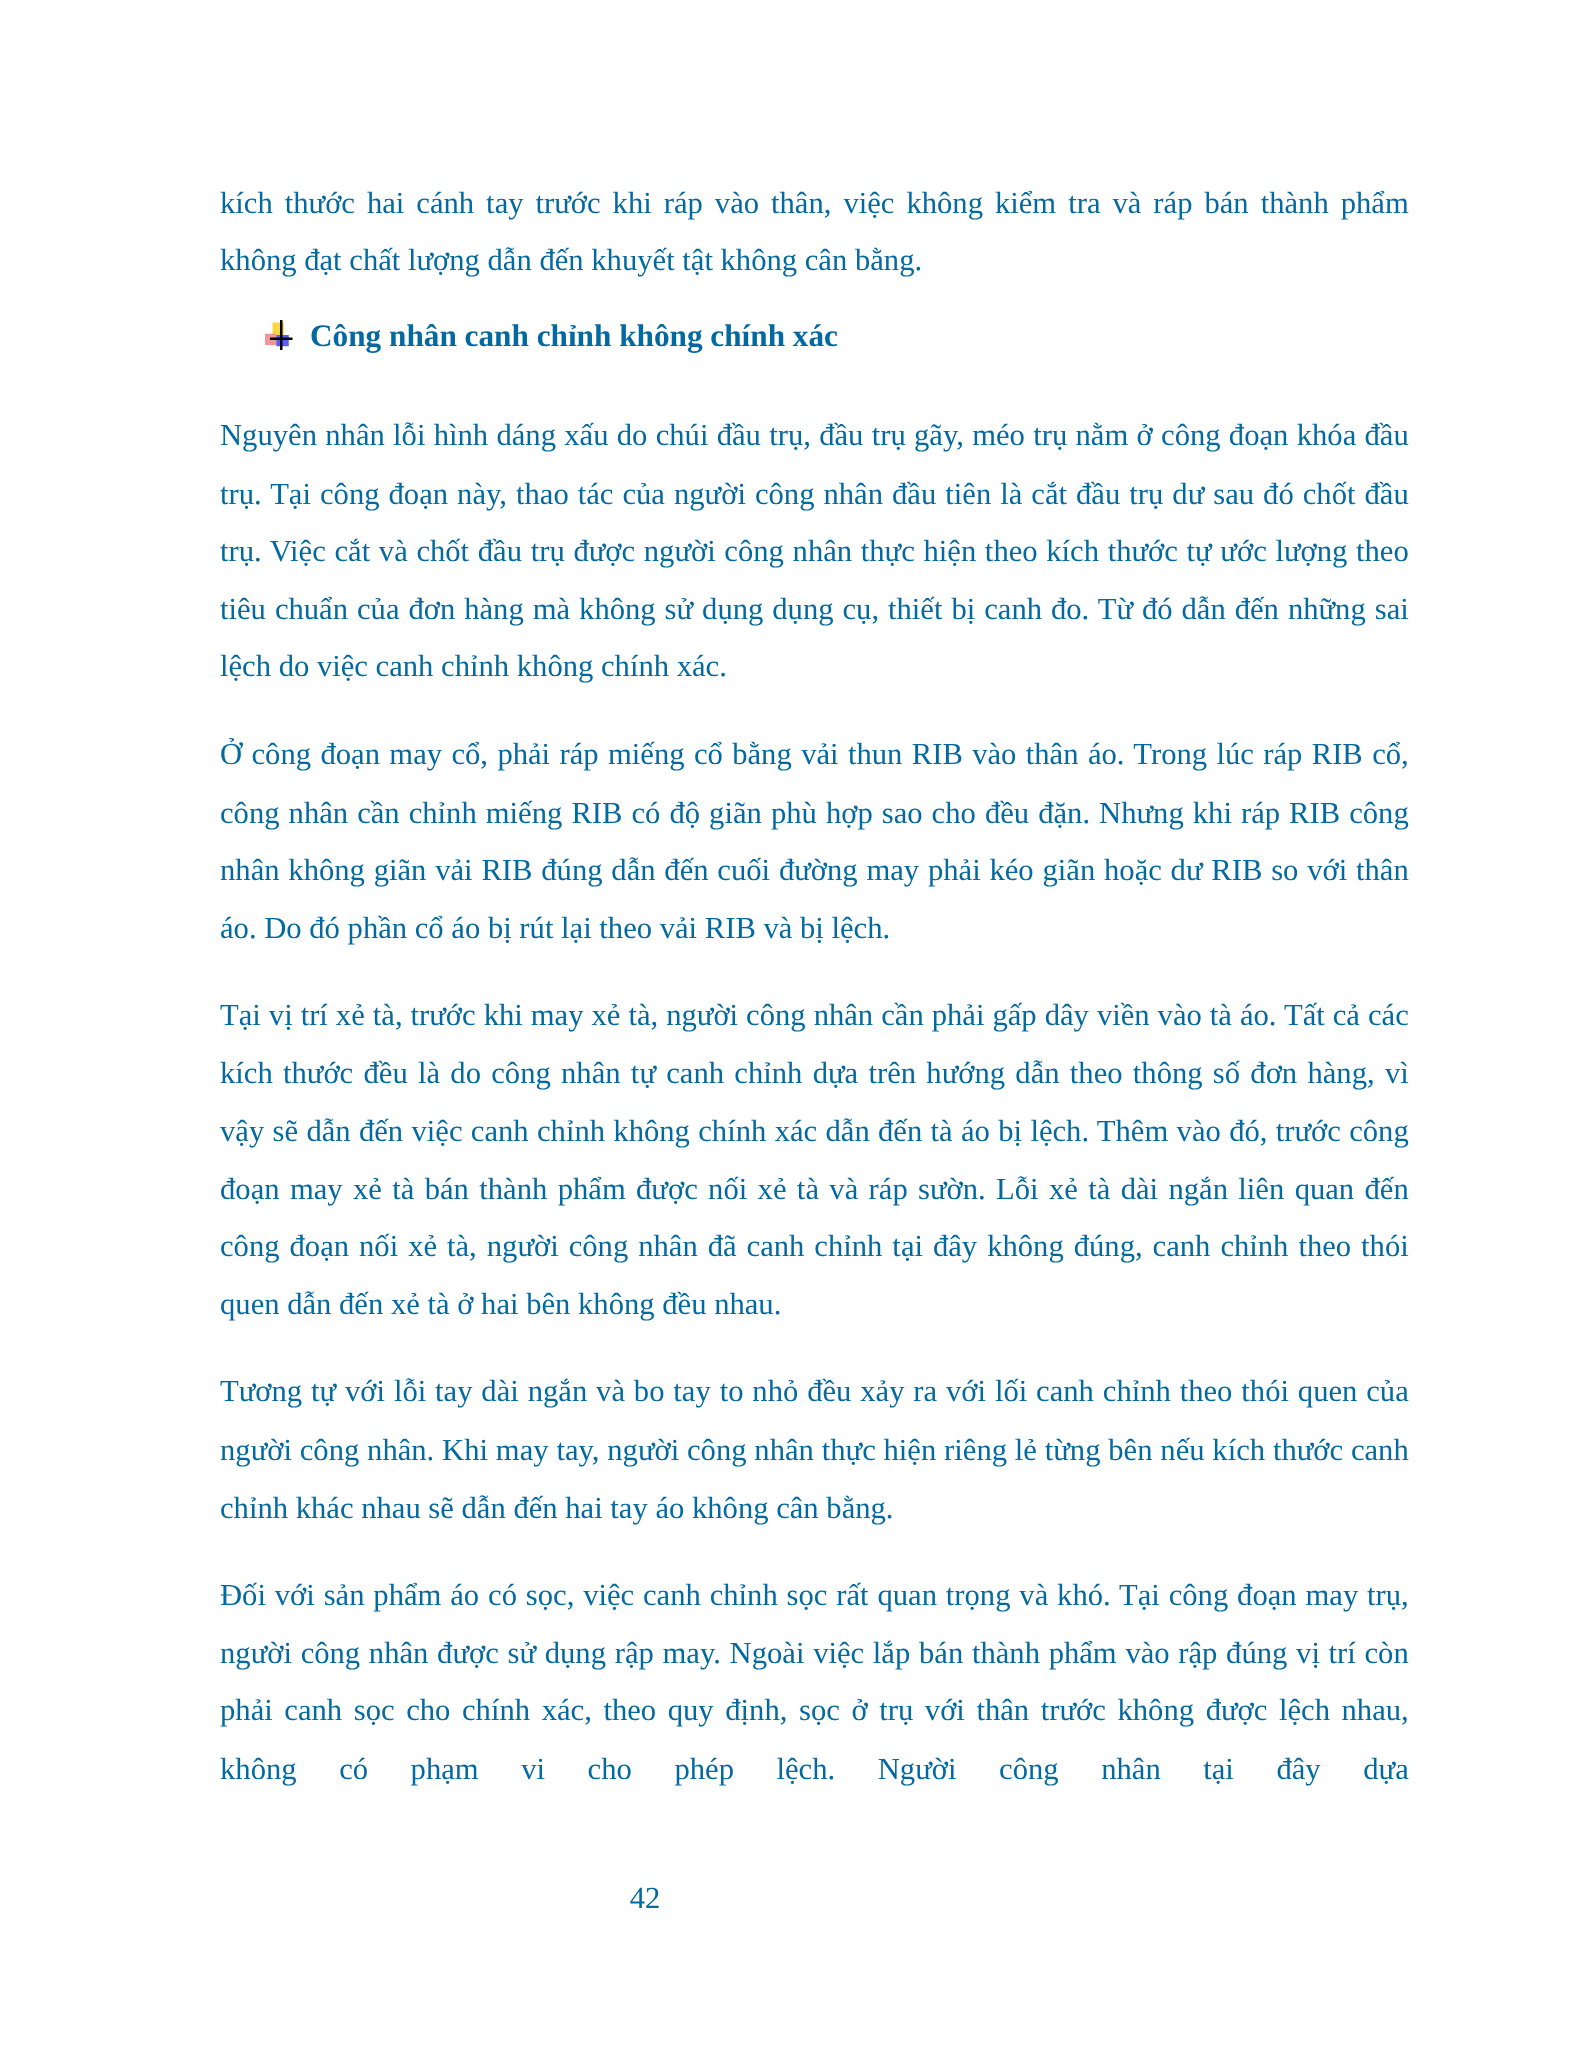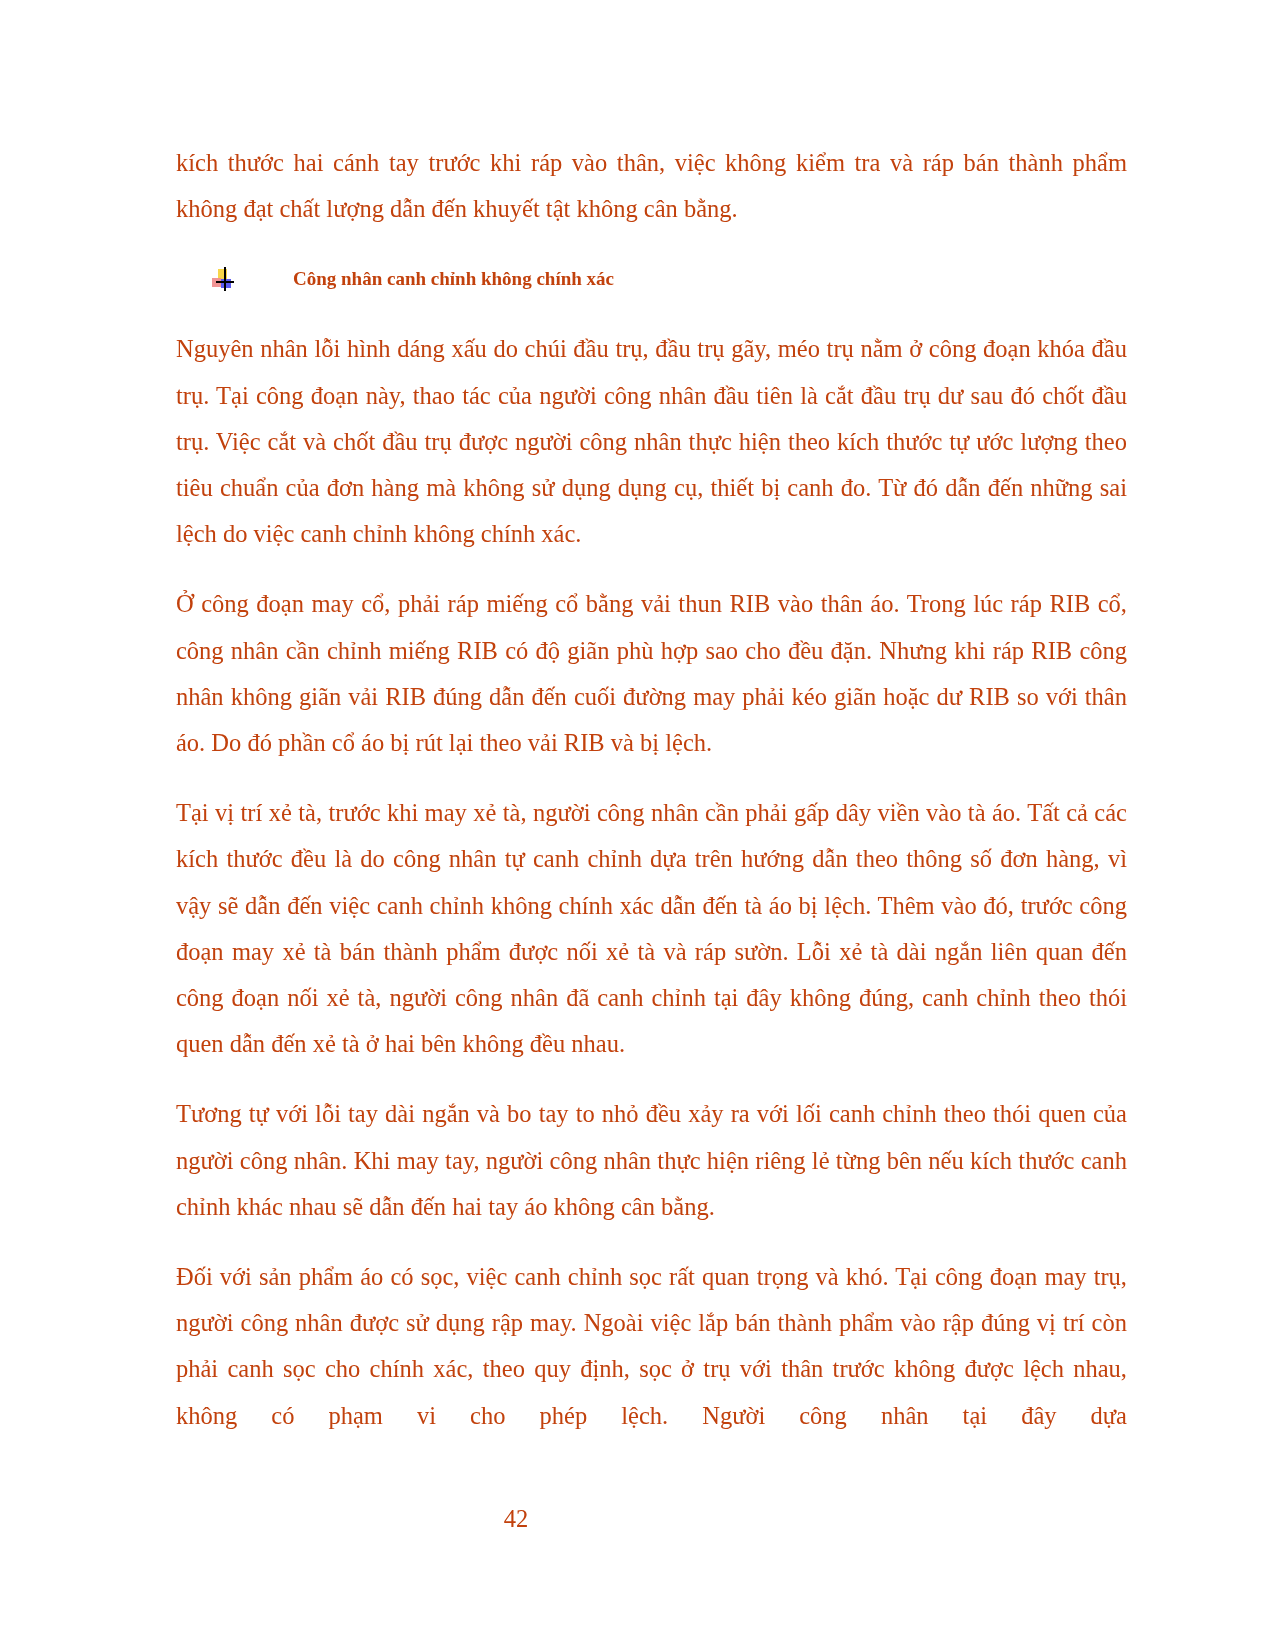--- a/index.html
+++ b/index.html
@@ -1,35 +1,35 @@
 <!DOCTYPE html>
 <html><head>
   <meta charset="utf-8">
   <style>
     html, body { margin: 0; padding: 0; background: #ffffff; }
     body { width: 1275px; height: 1650px; position: relative; overflow: hidden; }
     .page {
       position: absolute; left: 0; top: 0; width: 1275px; height: 1650px; background: #fff;
-      font-family: "Liberation Serif", "DejaVu Serif", serif; color: #c2410c;
+      font-family: "Liberation Serif", "DejaVu Serif", serif; color: #0369a1;
     }
     .content {
       position: absolute; left: 176px; top: 140px; width: 951px;
     }
     p.para {
       margin: 0 0 24px 0;
       font-size: 24.5px;
       line-height: 46.2px;
       text-align: justify;
       text-align-last: left;
     }
     .heading {
-      display: flex; align-items: center;
+      display: flex; align-items: flex-start;
       margin: 0 0 24px 36px;
       height: 46px;
-      font-size: 19px; font-weight: bold; gap: 45px;
+      font-size: 25px; font-weight: bold;
     }
     .bullet-icon { position: relative; width: 24px; height: 24px; margin-right: 12px; flex: 0 0 24px; }
     .bullet-icon .y { position: absolute; left: 6px; top: 2px; width: 9px; height: 10px; background: #f7d64a; }
     .bullet-icon .r { position: absolute; left: 0; top: 11px; width: 9px; height: 9px; background: #f08a8a; opacity: .9; }
     .bullet-icon .b { position: absolute; left: 9px; top: 12px; width: 10px; height: 9px; background: #5b5bf0; }
     .bullet-icon .v { position: absolute; left: 12px; top: 0; width: 2px; height: 24px; background: #000; }
     .bullet-icon .h { position: absolute; left: 4px; top: 14px; width: 18px; height: 2px; background: #000; }
     .page-number {
       position: absolute; left: 0; width: 1032px; top: 1504px; text-align: center;
       font-size: 24.5px; line-height: 30px;

